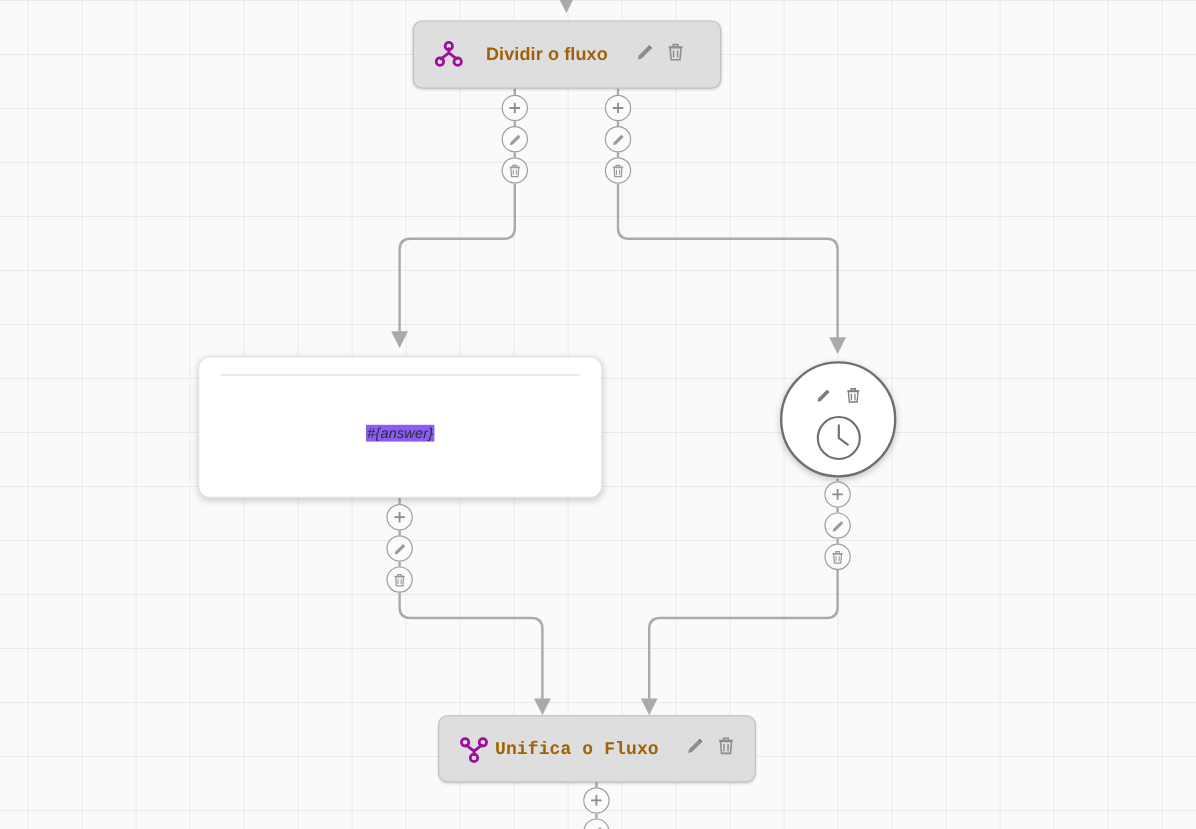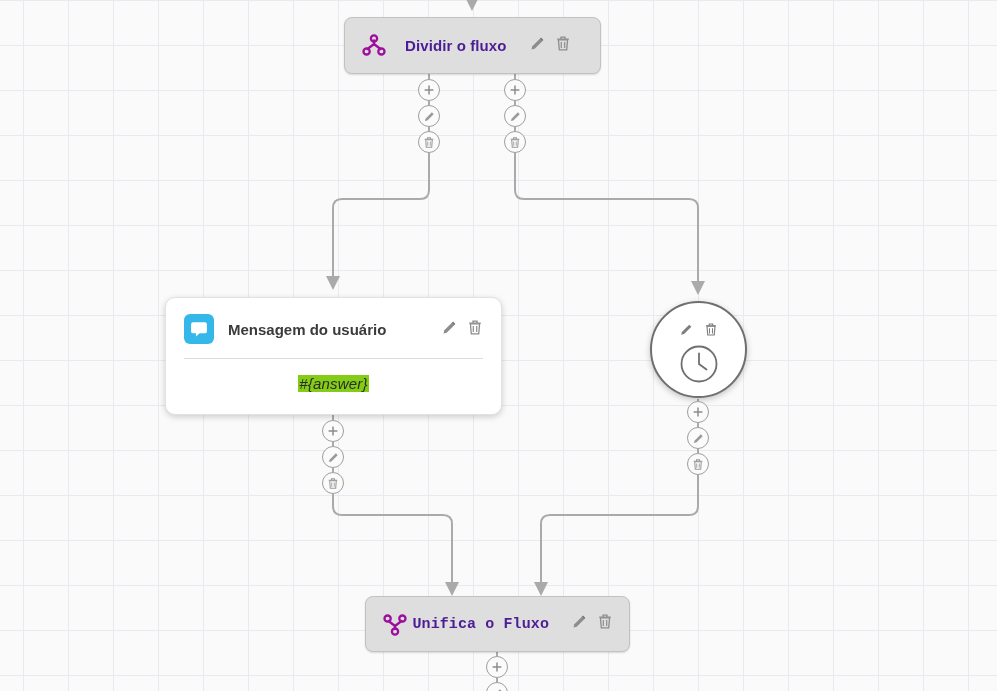--- a/index.html
+++ b/index.html
@@ -40,21 +40,21 @@
     background: #dededf;
     border: 1px solid #c2c2c4;
     box-shadow: 0 1px 2px rgba(0,0,0,0.14);
     display: flex;
     align-items: center;
     padding: 0 16px;
   }
   .node-gray .node-title {
     font-size: 15px;
     font-weight: bold;
-    color: #4c1d95;
+    color: #a16207;
     letter-spacing: .1px;
     white-space: nowrap;
   }
   .gray-icon { flex: 0 0 auto; display: flex; align-items: center; }
   .gray-gap { width: 18px; }
   .hdr-actions { display: flex; align-items: center; gap: 9px; margin-left: 22px; }
 
   
   .node-card {
     background: #ffffff;
@@ -91,23 +91,23 @@
   }
   .card-body {
     flex: 1;
     display: flex;
     align-items: center;
     justify-content: center;
     padding: 10px 18px 16px 18px;
   }
   .var-token {
     font-style: italic;
-    font-size: 15px;
+    font-size: 12px;
     color: #2b2b2b;
-    background: #84cc16;
+    background: #8b5cf6;
     padding: 0 1px;
     letter-spacing: .2px;
   }
 
   
   .node-circle {
     background: #ffffff;
     border: 2px solid #6f6f6f;
     border-radius: 50%;
     box-shadow: 0 2px 6px rgba(0,0,0,0.22);
@@ -238,44 +238,20 @@
   </div>
   <div class="edge-btn" style="left:504px; top:131px;">
     <svg width="12" height="13" viewBox="0 0 16 17">
       <path d="M2.2 4.2 h11.6 M6 2.2 h4 v2 h-4 z" stroke="#9a9a9a" stroke-width="1.4" fill="none"></path>
       <path d="M3.6 4.8 h8.8 l-0.8 10 h-7.2 z" stroke="#9a9a9a" stroke-width="1.4" fill="none"></path>
       <path d="M6.3 7.2 v5.6 M9.7 7.2 v5.6" stroke="#9a9a9a" stroke-width="1.2"></path>
     </svg>
   </div>
 
   <div class="node node-card" style="left:165px; top:297px; width:337px; height:118px;">
-    <div class="card-head">
-      <span class="bubble-icon">
-        <svg width="18" height="18" viewBox="0 0 18 18">
-          <path d="M3 2.3 h12 a1.9 1.9 0 0 1 1.9 1.9 v7.2 a1.9 1.9 0 0 1 -1.9 1.9 h-5.4
-                   l-3.6 3.1 v-3.1 h-3 a1.9 1.9 0 0 1 -1.9 -1.9 v-7.2 a1.9 1.9 0 0 1 1.9 -1.9 z" fill="#ffffff"></path>
-        </svg>
-      </span>
-      <span class="card-title">Mensagem do usuário</span>
-      <span class="hdr-actions">
-        <span class="ic">
-          <svg width="17" height="17" viewBox="0 0 17 17">
-            <path d="M2.5 14.5 L3.3 11.3 L11.6 3 L14 5.4 L5.7 13.7 Z" fill="#8d8d8d"></path>
-            <path d="M11.6 3 L14 5.4" stroke="#6f6f6f" stroke-width="1.1"></path>
-          </svg>
-        </span>
-        <span class="ic">
-          <svg width="16" height="17" viewBox="0 0 16 17">
-            <path d="M2.2 4.2 h11.6 M6 2.2 h4 v2 h-4 z" stroke="#8d8d8d" stroke-width="1.3" fill="none"></path>
-            <path d="M3.4 4.8 h9.2 l-0.9 10 h-7.4 z" stroke="#8d8d8d" stroke-width="1.3" fill="none"></path>
-            <path d="M6.3 7 v6 M9.7 7 v6" stroke="#8d8d8d" stroke-width="1.2"></path>
-          </svg>
-        </span>
-      </span>
-    </div>
     <div class="card-divider"></div>
     <div class="card-body">
       <span class="var-token">#{answer}</span>
     </div>
   </div>
 
   <div class="edge-btn" style="left:322px; top:420px;">
     <svg width="12" height="12" viewBox="0 0 12 12">
       <path d="M6 1.6 V10.4 M1.6 6 H10.4" stroke="#8d8d8d" stroke-width="1.5"></path>
     </svg>

